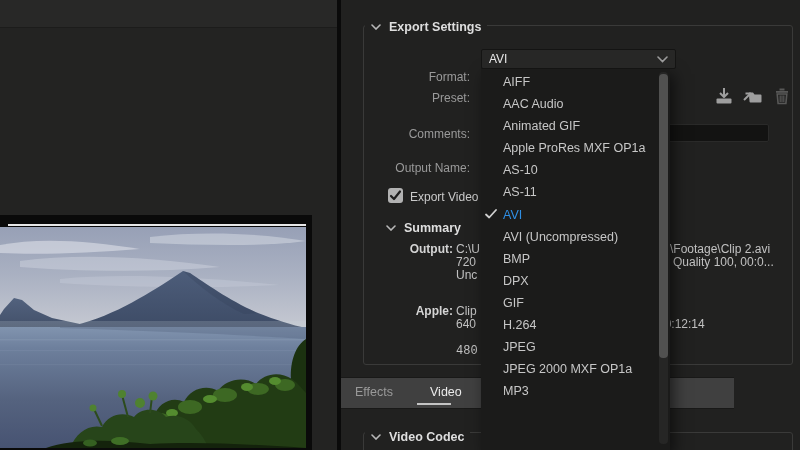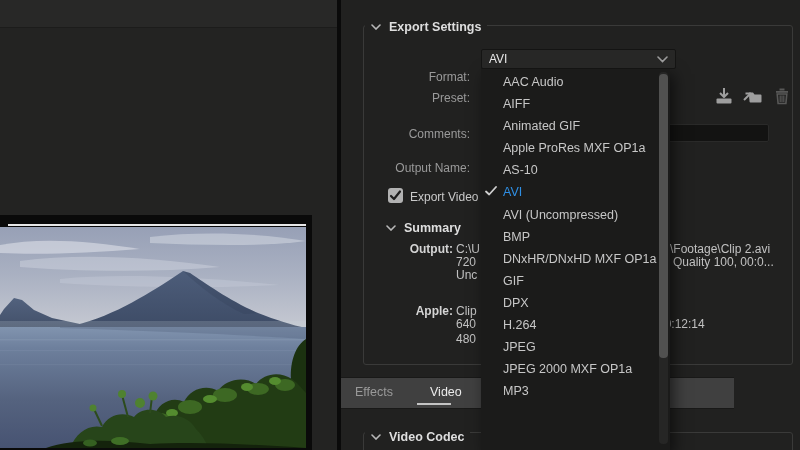--- a/index.html
+++ b/index.html
@@ -186,21 +186,21 @@
     <div class="lbl val-bold" style="left:40px;width:72px;top:242px;color:#d4d4d4;">Output:</div>
     <div class="val" style="left:115px;top:242px;">C:\U</div>
     <div class="val" style="left:115px;top:255px;">720</div>
     <div class="val" style="left:115px;top:268px;">Unc</div>
     <div class="val" style="left:329px;top:242px;">\Footage\Clip 2.avi</div>
     <div class="val" style="left:332px;top:255px;">Quality 100, 00:0...</div>
 
     <div class="lbl val-bold" style="left:40px;width:72px;top:304px;color:#d4d4d4;">Apple:</div>
     <div class="val" style="left:115px;top:304px;">Clip</div>
     <div class="val" style="left:115px;top:317px;">640</div>
-    <div class="val" style="left:115px;top:332px;">480</div>
+    <div class="val" style="left:115px;top:344px;font-family:Liberation Mono, monospace;">480</div>
     <div class="val" style="left:317px;top:317px;">00:12:14</div>
 
     <div class="tabbar">
       <div class="tab" style="left:14px;">Effects</div>
       <div class="tab active" style="left:77px;margin-left:12px;">Video</div>
       <div class="tab-underline"></div>
     </div>
 
     <div class="group group-vc"></div>
     <div class="group-legend legend-vc">
@@ -215,38 +215,38 @@
     <div class="fmt-ctl">
       <span class="fmt-txt">AVI</span>
       <span class="chev">
         <svg width="11" height="7" viewBox="0 0 11 7">
             <path d="M1,1 L5.5,5.5 L10,1" stroke="currentColor" stroke-width="1.6" fill="none" stroke-linecap="round"></path>
           </svg>
       </span>
     </div>
 
     <div class="dropdown">
+      <div class="dd-item">AIFF</div>
       <div class="dd-item">AAC Audio</div>
-      <div class="dd-item">AIFF</div>
       <div class="dd-item">Animated GIF</div>
       <div class="dd-item">Apple ProRes MXF OP1a</div>
       <div class="dd-item">AS-10</div>
+      <div class="dd-item">AS-11</div>
       <div class="dd-item selected">
         <span class="dd-check">
           <svg width="12" height="10" viewBox="0 0 12 10">
               <path d="M1,5.5 L4.2,8.5 L11,1" stroke="currentColor" stroke-width="1.8" fill="none" stroke-linecap="round" stroke-linejoin="round"></path>
             </svg>
         </span>
         <span>AVI</span>
       </div>
       <div class="dd-item">AVI (Uncompressed)</div>
       <div class="dd-item">BMP</div>
-      <div class="dd-item">DNxHR/DNxHD MXF OP1a</div>
+      <div class="dd-item">DPX</div>
       <div class="dd-item">GIF</div>
-      <div class="dd-item">DPX</div>
       <div class="dd-item">H.264</div>
       <div class="dd-item">JPEG</div>
       <div class="dd-item">JPEG 2000 MXF OP1a</div>
       <div class="dd-item">MP3</div>
       <div class="dd-scroll">
         <div class="dd-thumb"></div>
       </div>
     </div>
 
   </div>

